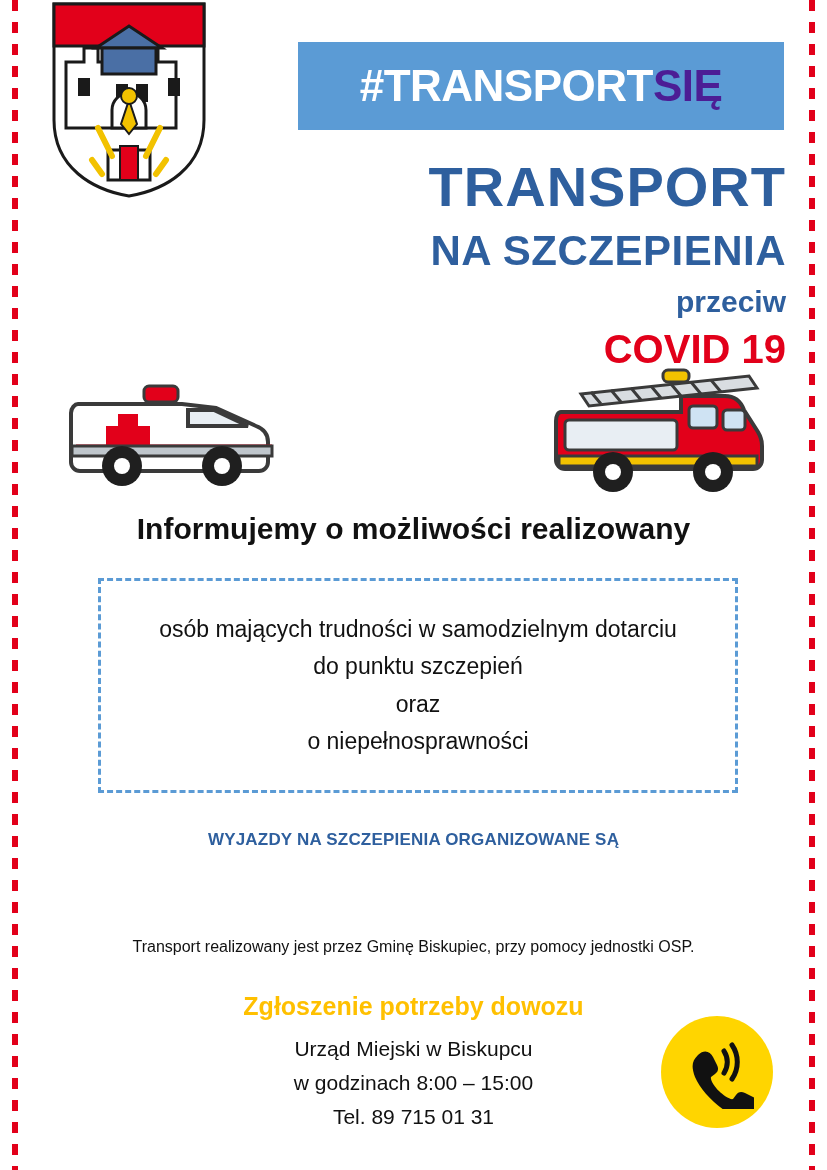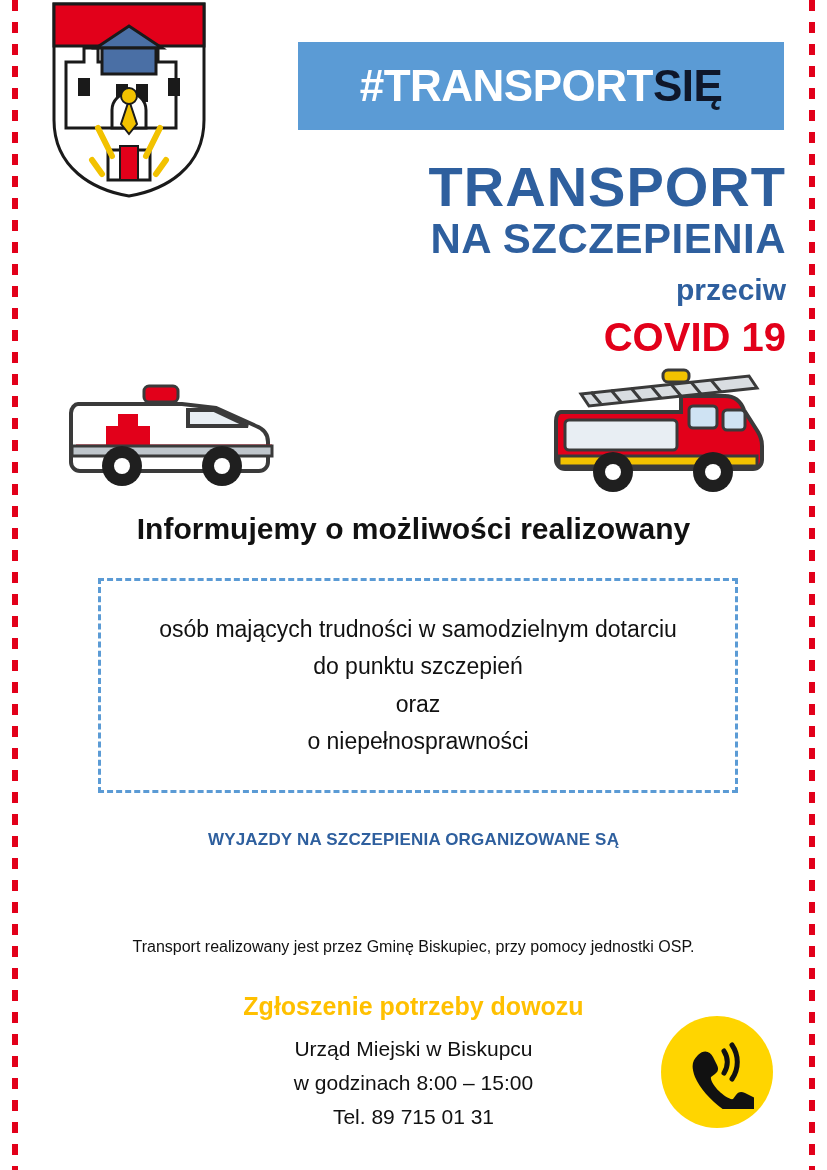--- a/index.html
+++ b/index.html
@@ -65,42 +65,42 @@
     align-items: center;
     justify-content: center;
   }
   .banner-text {
     font-weight: bold;
     font-size: 44px;
     letter-spacing: -0.5px;
     white-space: nowrap;
   }
   .banner-text .w { color: #ffffff; }
-  .banner-text .y { color: #0f172a; }
+  .banner-text .y { color: #4c1d95; }
 
   .title-block {
     position: absolute;
     left: 210px;
     top: 158px;
     width: 540px;
     text-align: right;
   }
   .t-transport {
     font-size: 56px;
     font-weight: bold;
     color: #2e5f9e;
     letter-spacing: 1px;
     line-height: 1.05;
   }
   .t-na {
     font-size: 42px;
     font-weight: bold;
     color: #2e5f9e;
     letter-spacing: 0.5px;
-    margin-top: 0;
+    margin-top: 12px;
     line-height: 1.05;
   }
   .t-przeciw {
     font-size: 30px;
     font-weight: bold;
     color: #2e5f9e;
     margin-top: 12px;
   }
   .t-covid {
     font-size: 40px;

